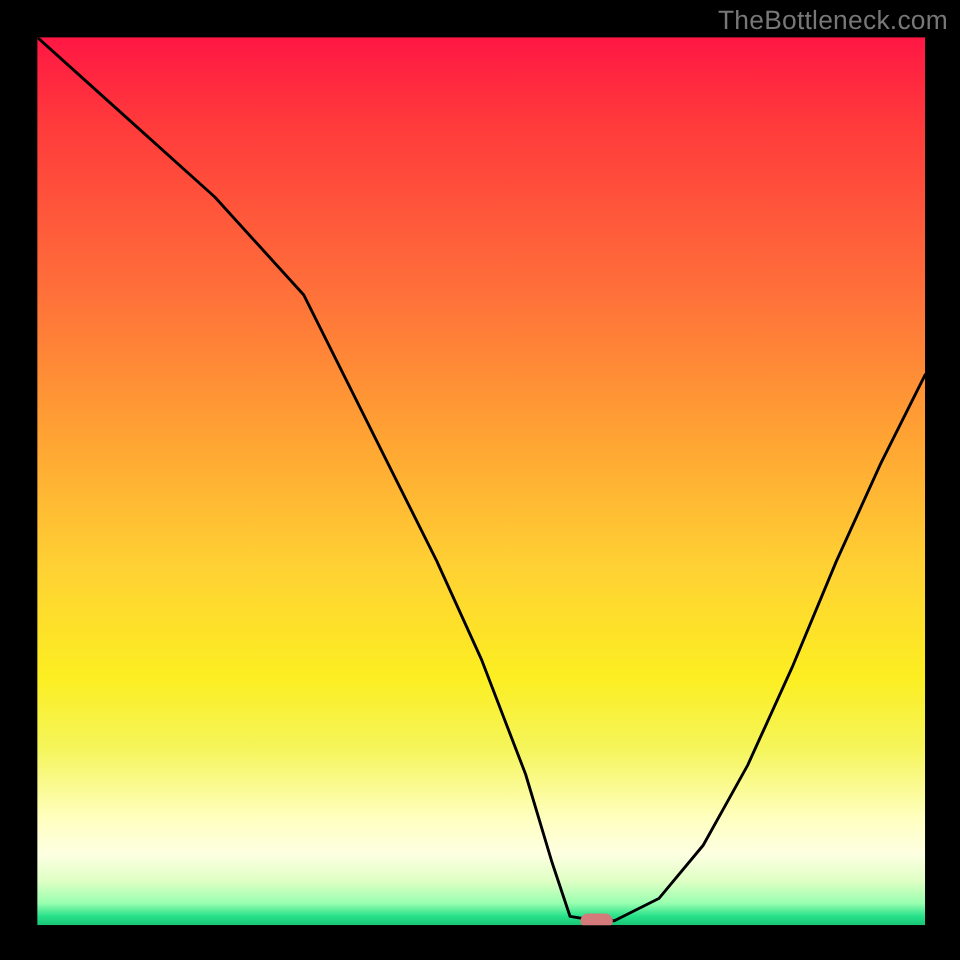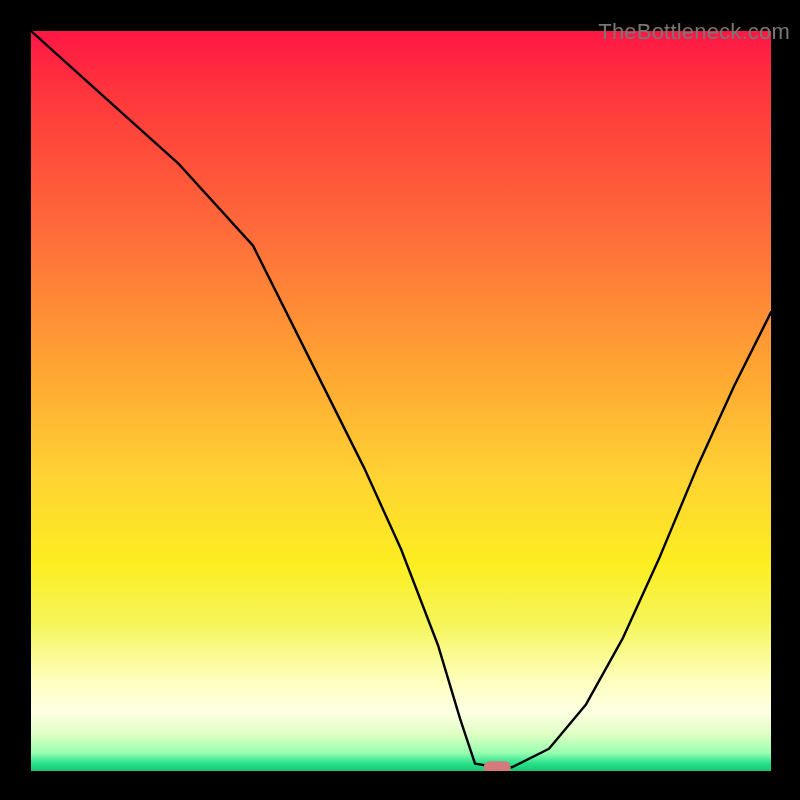--- a/index.html
+++ b/index.html
@@ -12,21 +12,21 @@
     height: 100vh;
   }
   .chart-container {
     width: 800px;
     height: 800px;
     background: #000;
     position: relative;
   }
   .watermark {
     position: absolute;
-    top: 19px;
+    top: 4px;
     right: 10px;
     color: #777;
     font-family: Arial, Helvetica, sans-serif;
     font-size: 22px;
     font-weight: 500;
     letter-spacing: 0.2px;
     z-index: 10;
   }
   .plot-area {
     position: absolute;

